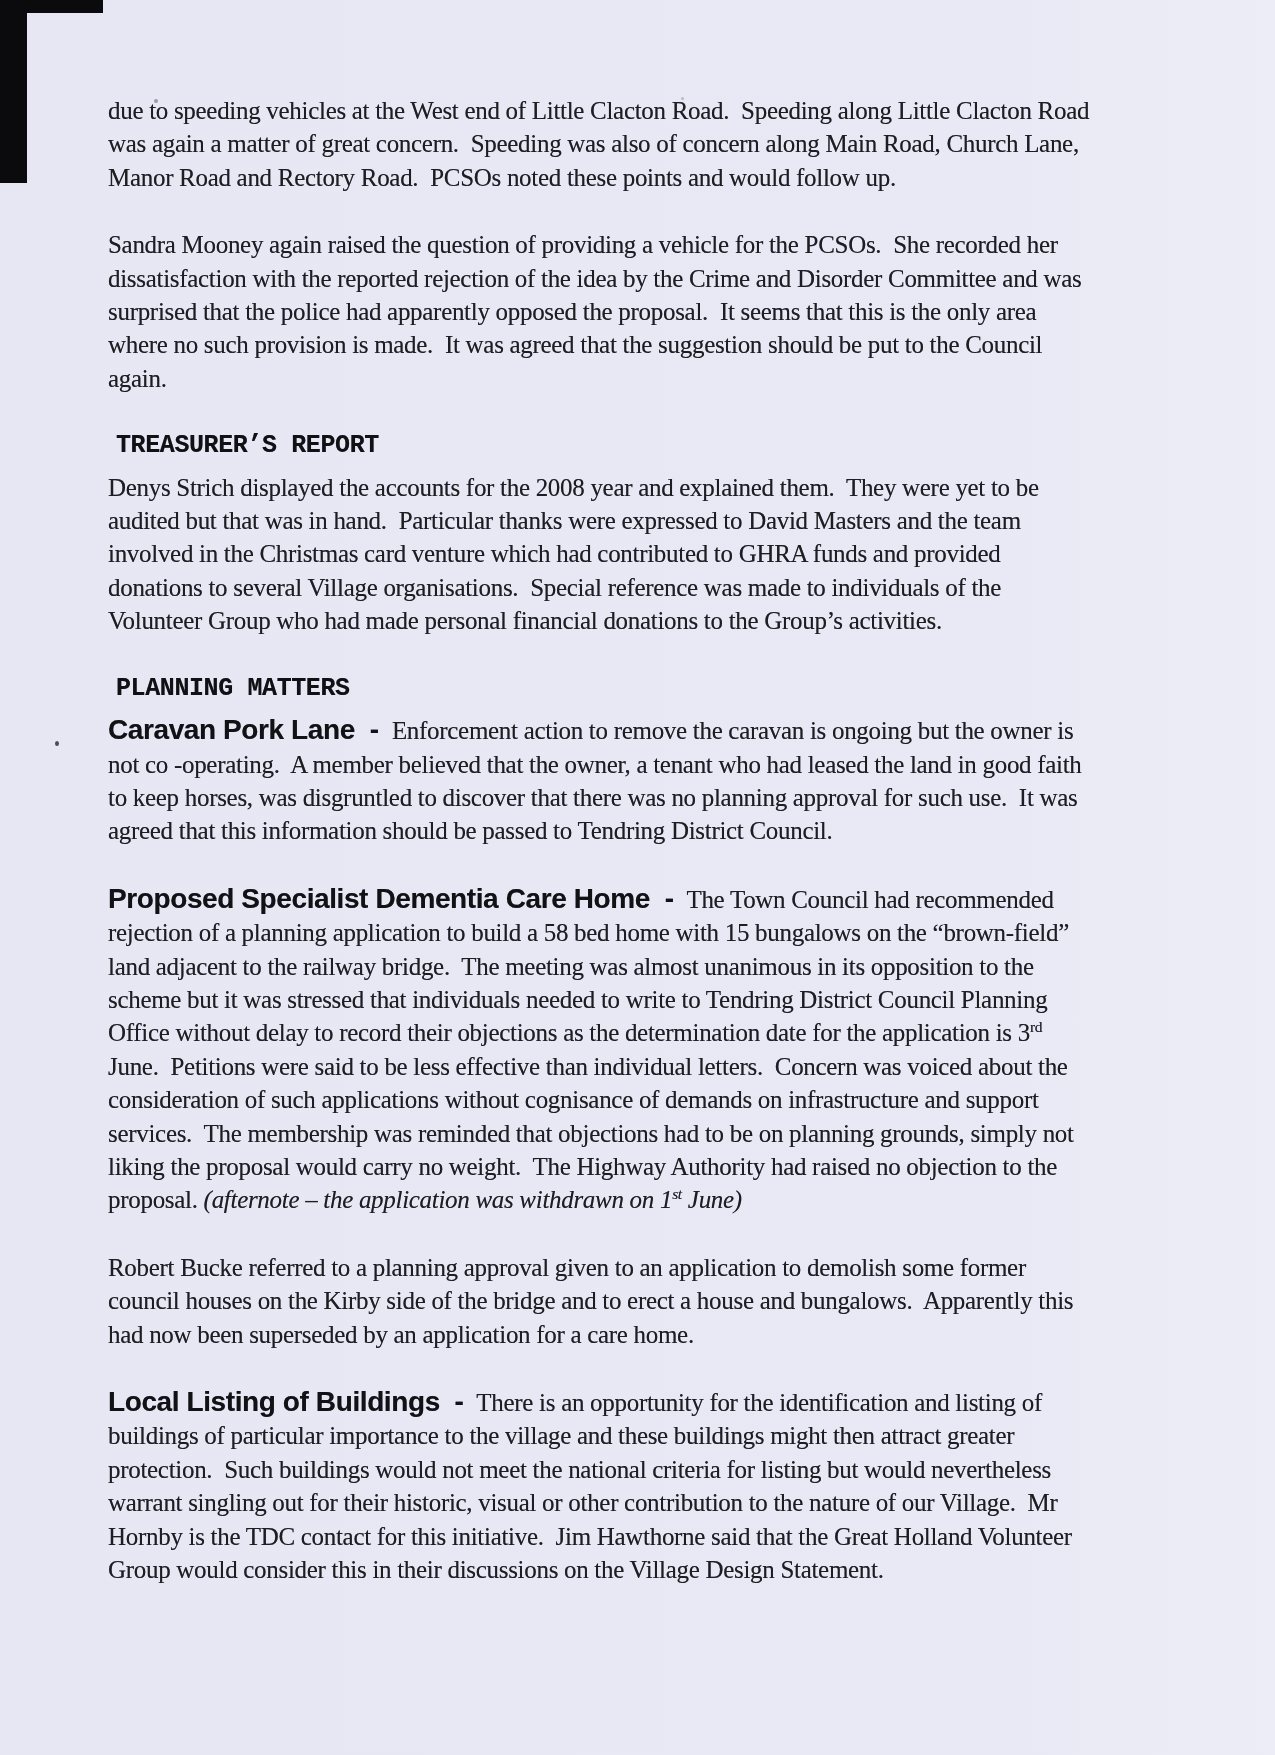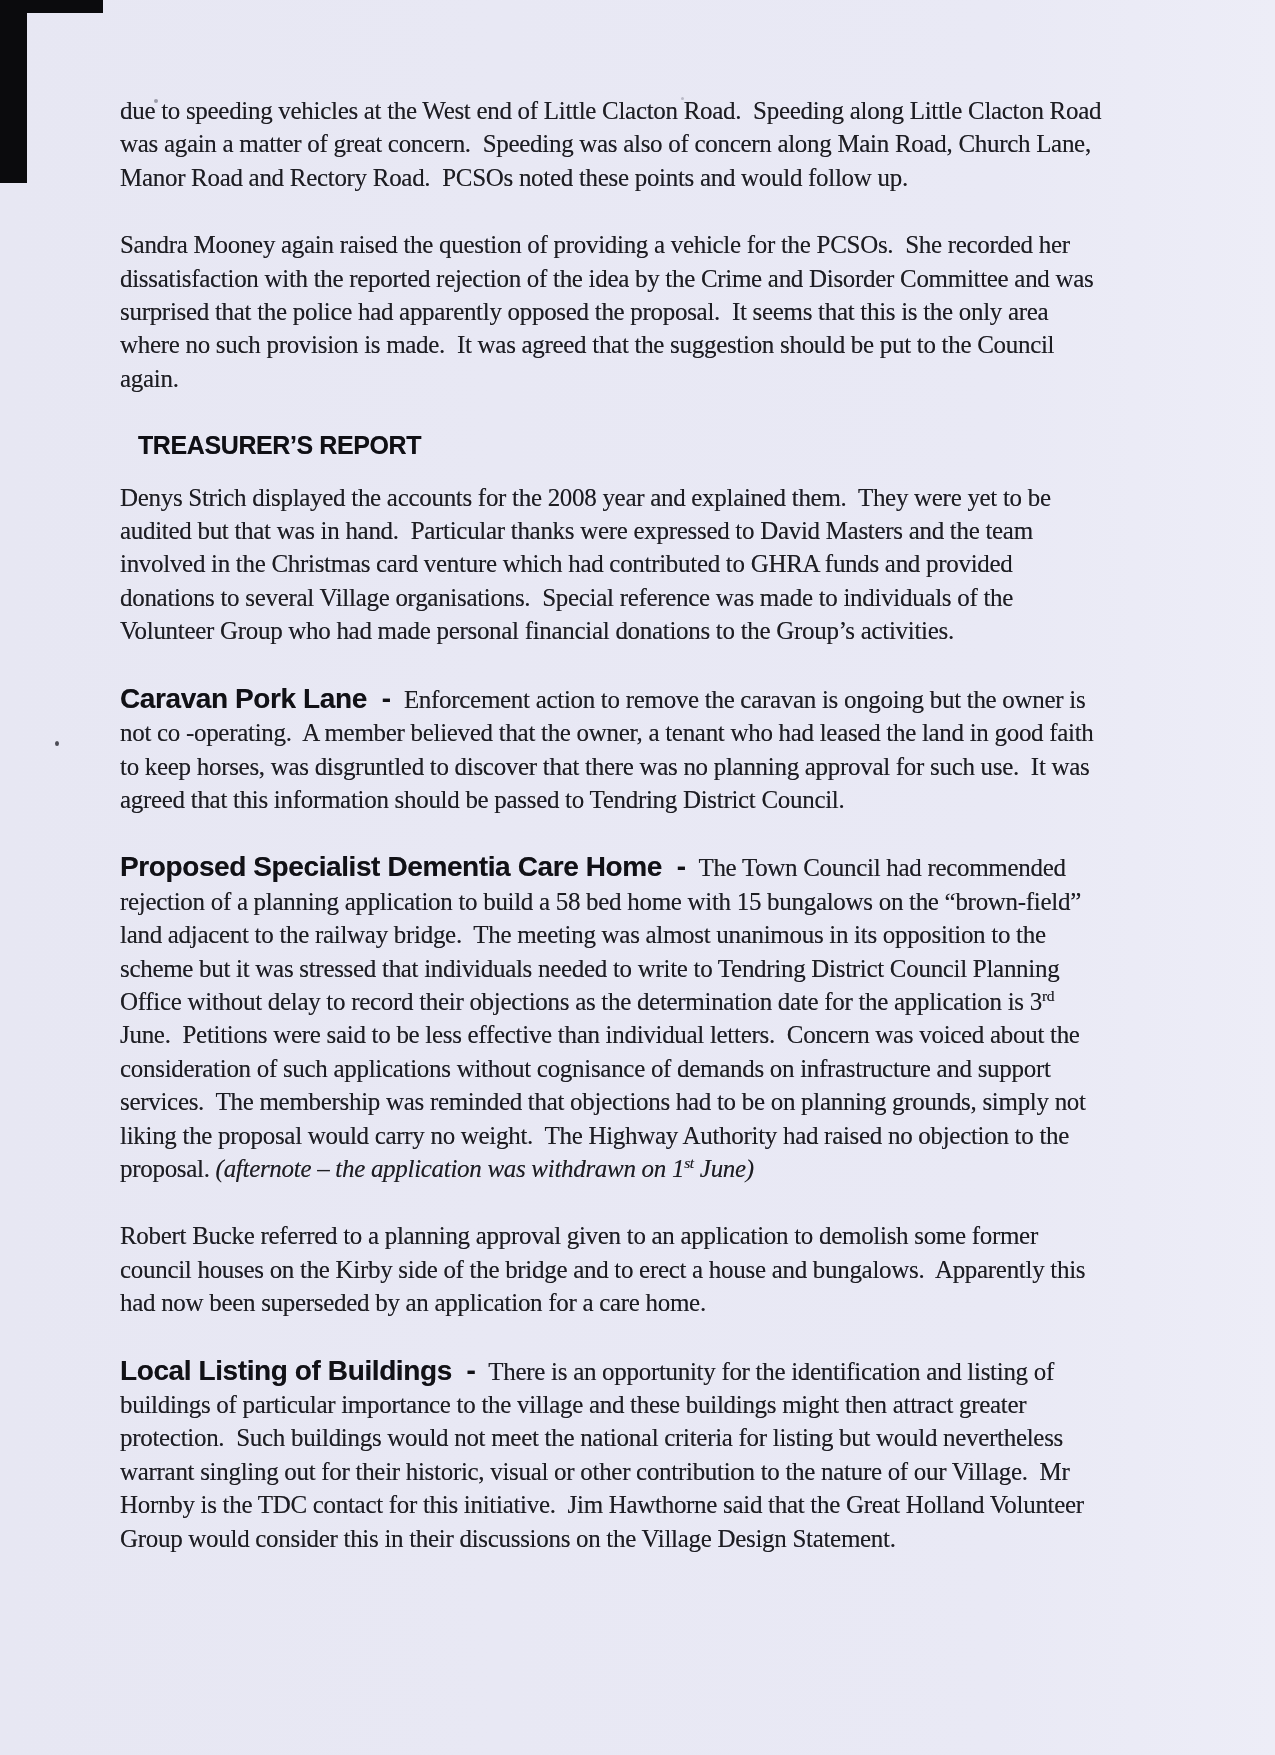--- a/index.html
+++ b/index.html
@@ -7,39 +7,39 @@
     width: 1275px;
     height: 1755px;
     position: relative;
     overflow: hidden;
     background: linear-gradient(90deg, #e7e7f3 0%, #e9e9f5 78%, #ededf7 100%);
     font-family: "Liberation Serif", serif;
     color: #1d1d22;
   }
   main.doc-body {
     position: absolute;
-    left: 120px;
+    left: 108px;
     top: 94px;
     width: 984px;
     font-size: 25px;
     line-height: 33.4px;
     letter-spacing: -0.3px;
     text-shadow: 0 0 0.5px rgba(22, 22, 32, 0.5);
   }
   main.doc-body p {
     margin: 0 0 34px 0;
     white-space: pre-wrap;
   }
   main.doc-body h2 {
-    font-family: Liberation Sans, sans-serif;
+    font-family: Liberation Mono, monospace;
     font-weight: bold;
     font-size: 25px;
     line-height: 33.4px;
     letter-spacing: -0.4px;
-    margin: 18px;
+    margin: 8px;
     color: #101015;
     white-space: pre-wrap;
   }
   .seg-runin {
     font-family: "Liberation Sans", sans-serif;
     font-weight: bold;
     font-size: 28px;
     letter-spacing: -0.4px;
     color: #111116;
   }
@@ -72,17 +72,18 @@
 <div class="corner-notch" style="background: rgb(11, 11, 13);"></div>
 <div class="speck speck-1"></div>
 <div class="speck speck-2"></div>
 <div class="speck speck-3"></div>
 
 <main class="doc-body" style="color: rgb(29, 29, 34);">
     <p><span class="seg-body">due to speeding vehicles at the West end of Little Clacton Road.  Speeding along Little Clacton Road was again a matter of great concern.  Speeding was also of concern along Main Road, Church Lane, Manor Road and Rectory Road.  PCSOs noted these points and would follow up.</span></p>
     <p><span class="seg-body">Sandra Mooney again raised the question of providing a vehicle for the PCSOs.  She recorded her dissatisfaction with the reported rejection of the idea by the Crime and Disorder Committee and was surprised that the police had apparently opposed the proposal.  It seems that this is the only area where no such provision is made.  It was agreed that the suggestion should be put to the Council again.</span></p>
     <h2>TREASURER’S REPORT</h2>
     <p><span class="seg-body">Denys Strich displayed the accounts for the 2008 year and explained them.  They were yet to be audited but that was in hand.  Particular thanks were expressed to David Masters and the team involved in the Christmas card venture which had contributed to GHRA funds and provided donations to several Village organisations.  Special reference was made to individuals of the Volunteer Group who had made personal financial donations to the Group’s activities.</span></p>
+    <h2>PLANNING MATTERS</h2>
     <p><span class="seg-runin">Caravan Pork Lane  - </span><span class="seg-body"> Enforcement action to remove the caravan is ongoing but the owner is not co -operating.  A member believed that the owner, a tenant who had leased the land in good faith to keep horses, was disgruntled to discover that there was no planning approval for such use.  It was agreed that this information should be passed to Tendring District Council.</span></p>
     <p><span class="seg-runin">Proposed Specialist Dementia Care Home  - </span><span class="seg-body"> The Town Council had recommended rejection of a planning application to build a 58 bed home with 15 bungalows on the “brown-field” land adjacent to the railway bridge.  The meeting was almost unanimous in its opposition to the scheme but it was stressed that individuals needed to write to Tendring District Council Planning Office without delay to record their objections as the determination date for the application is 3</span><sup class="seg-sup">rd</sup><span class="seg-body"> June.  Petitions were said to be less effective than individual letters.  Concern was voiced about the consideration of such applications without cognisance of demands on infrastructure and support services.  The membership was reminded that objections had to be on planning grounds, simply not liking the proposal would carry no weight.  The Highway Authority had raised no objection to the proposal. </span><span class="seg-italic">(afternote – the application was withdrawn on 1</span><sup class="seg-italic-sup">st</sup><span class="seg-italic"> June)</span></p>
     <p><span class="seg-body">Robert Bucke referred to a planning approval given to an application to demolish some former council houses on the Kirby side of the bridge and to erect a house and bungalows.  Apparently this had now been superseded by an application for a care home.</span></p>
     <p><span class="seg-runin">Local Listing of Buildings  - </span><span class="seg-body"> There is an opportunity for the identification and listing of buildings of particular importance to the village and these buildings might then attract greater protection.  Such buildings would not meet the national criteria for listing but would nevertheless warrant singling out for their historic, visual or other contribution to the nature of our Village.  Mr Hornby is the TDC contact for this initiative.  Jim Hawthorne said that the Great Holland Volunteer Group would consider this in their discussions on the Village Design Statement.</span></p>
   </main>
 
 </body></html>

